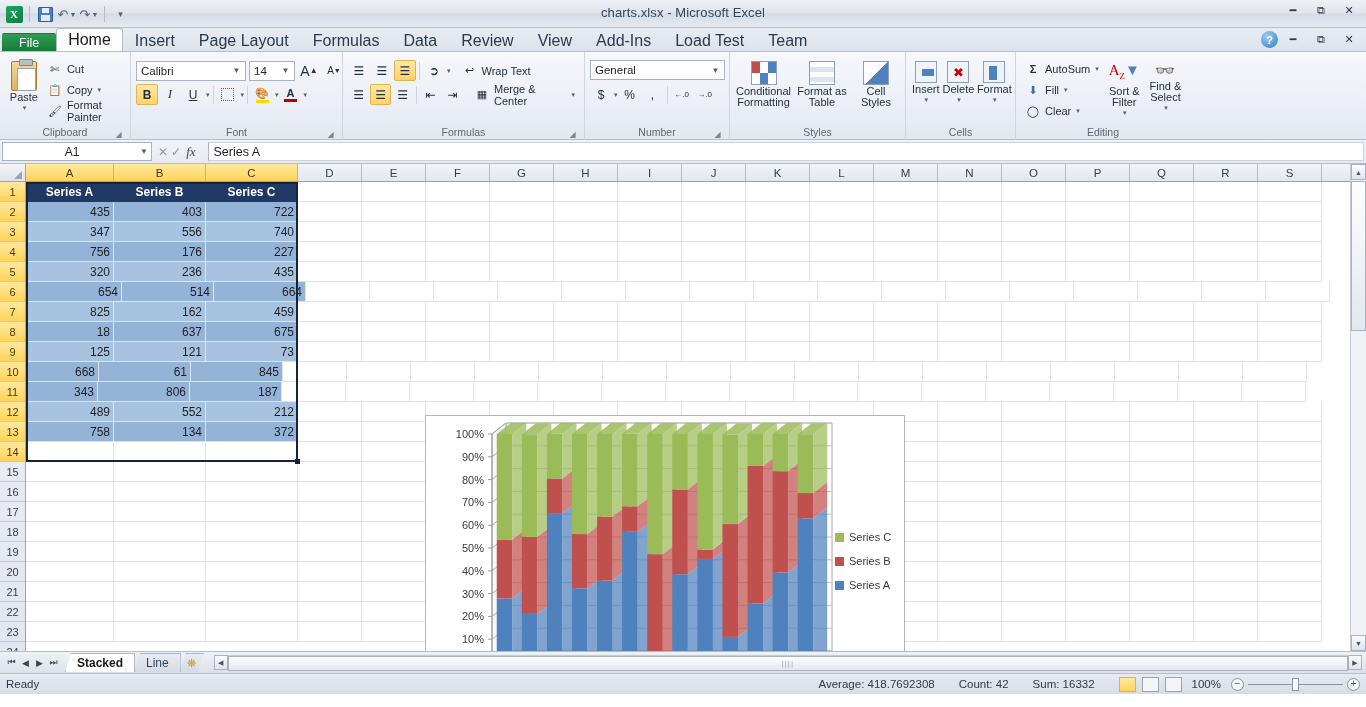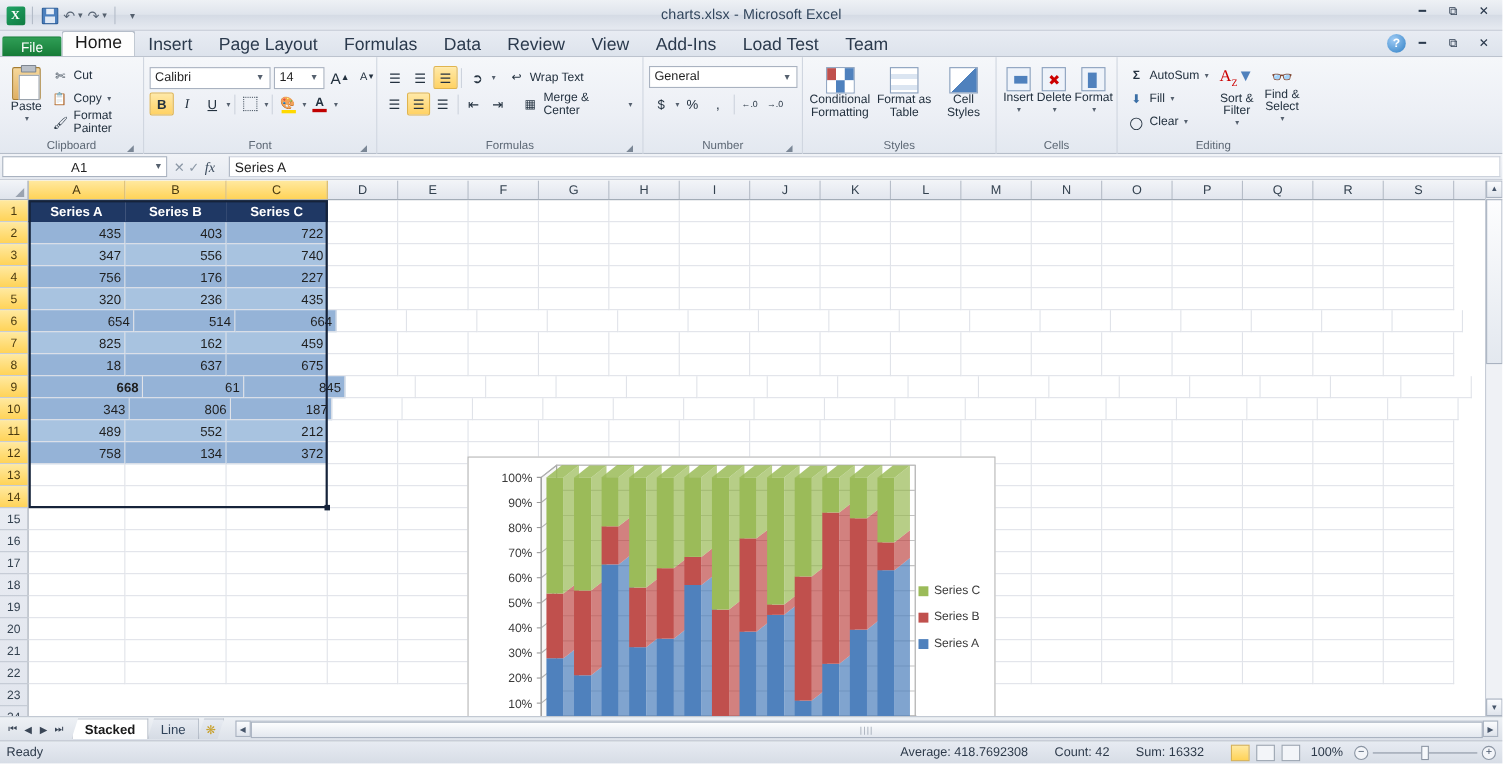--- a/index.html
+++ b/index.html
@@ -688,42 +688,63 @@
           <div class="cell" style="width: 64px;"></div>
           <div class="cell" style="width: 64px;"></div>
           <div class="cell" style="width: 64px;"></div>
           <div class="cell" style="width: 64px;"></div>
           <div class="cell" style="width: 64px;"></div>
           <div class="cell" style="width: 64px;"></div>
           <div class="cell" style="width: 64px;"></div>
           <div class="cell" style="width: 64px;"></div>
         </div>
         <div class="gridrow">
-          <div class="cell num band" style="width: 104px; font-weight: bold;">668</div>
+          <div class="cell num band2" style="width: 88px;">125</div>
+          <div class="cell num band2" style="width: 92px;">121</div>
+          <div class="cell num band2" style="width: 92px;">73</div>
+          <div class="cell" style="width: 64px;"></div>
+          <div class="cell" style="width: 64px;"></div>
+          <div class="cell" style="width: 64px;"></div>
+          <div class="cell" style="width: 64px;"></div>
+          <div class="cell" style="width: 64px;"></div>
+          <div class="cell" style="width: 64px;"></div>
+          <div class="cell" style="width: 64px;"></div>
+          <div class="cell" style="width: 64px;"></div>
+          <div class="cell" style="width: 64px;"></div>
+          <div class="cell" style="width: 64px;"></div>
+          <div class="cell" style="width: 64px;"></div>
+          <div class="cell" style="width: 64px;"></div>
+          <div class="cell" style="width: 64px;"></div>
+          <div class="cell" style="width: 64px;"></div>
+          <div class="cell" style="width: 64px;"></div>
+          <div class="cell" style="width: 64px;"></div>
+        </div>
+        <div class="gridrow">
+          <div class="cell num band" style="width: 73px;">668</div>
           <div class="cell num band" style="width: 92px;">61</div>
           <div class="cell num band" style="width: 92px;">845</div>
           <div class="cell" style="width: 64px;"></div>
           <div class="cell" style="width: 64px;"></div>
           <div class="cell" style="width: 64px;"></div>
           <div class="cell" style="width: 64px;"></div>
           <div class="cell" style="width: 64px;"></div>
           <div class="cell" style="width: 64px;"></div>
           <div class="cell" style="width: 64px;"></div>
           <div class="cell" style="width: 64px;"></div>
           <div class="cell" style="width: 64px;"></div>
           <div class="cell" style="width: 64px;"></div>
           <div class="cell" style="width: 64px;"></div>
           <div class="cell" style="width: 64px;"></div>
           <div class="cell" style="width: 64px;"></div>
           <div class="cell" style="width: 64px;"></div>
           <div class="cell" style="width: 64px;"></div>
           <div class="cell" style="width: 64px;"></div>
         </div>
         <div class="gridrow">
-          <div class="cell num band" style="width: 92px;">343</div>
+          <div class="cell num band" style="width: 72px;">343</div>
           <div class="cell num band" style="width: 92px;">806</div>
           <div class="cell num band" style="width: 92px;">187</div>
           <div class="cell" style="width: 64px;"></div>
           <div class="cell" style="width: 64px;"></div>
           <div class="cell" style="width: 64px;"></div>
           <div class="cell" style="width: 64px;"></div>
           <div class="cell" style="width: 64px;"></div>
           <div class="cell" style="width: 64px;"></div>
           <div class="cell" style="width: 64px;"></div>
           <div class="cell" style="width: 64px;"></div>

